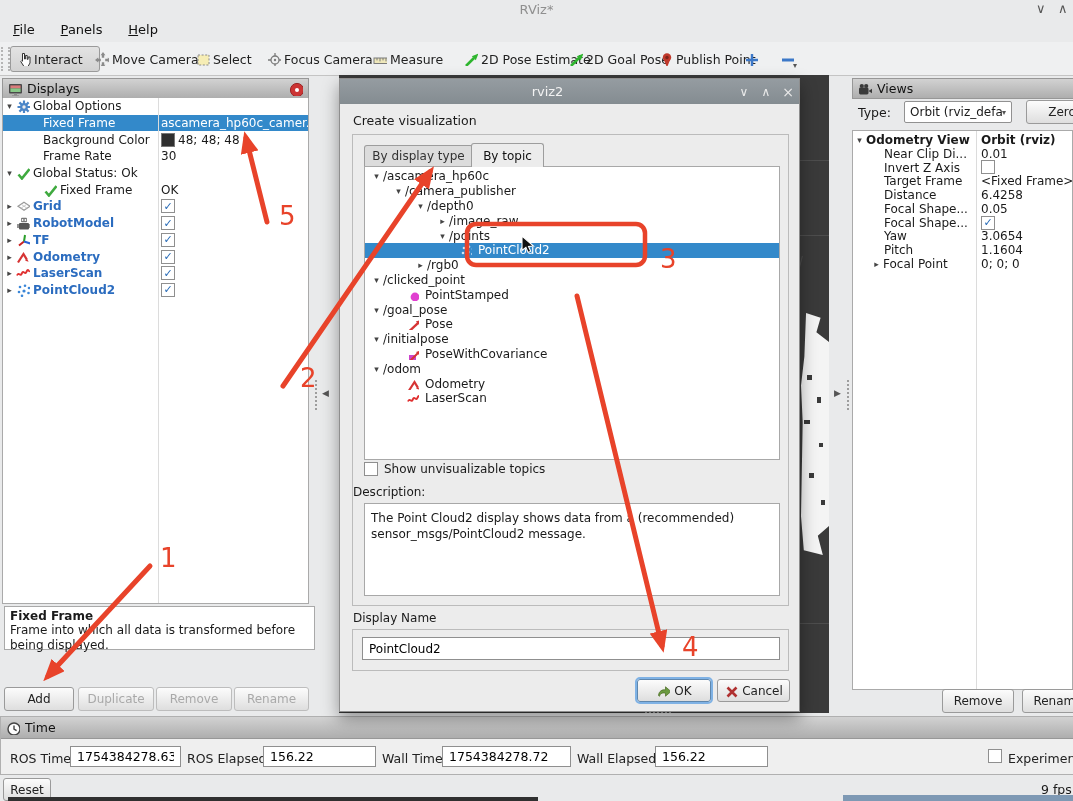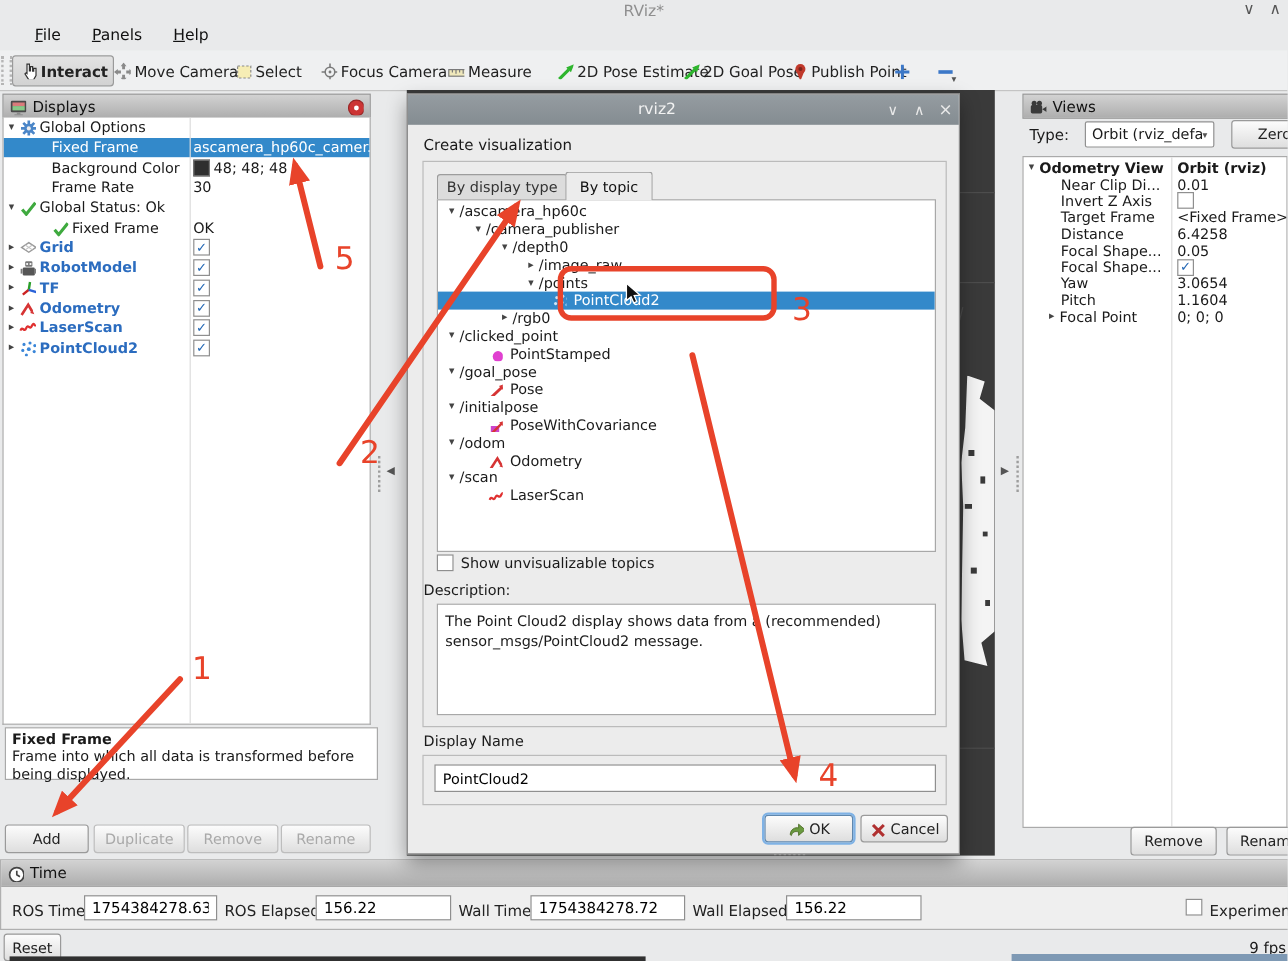--- a/index.html
+++ b/index.html
@@ -4,27 +4,27 @@
 <style>
   html,body{margin:0;padding:0;}
   body{width:1073px;height:801px;position:relative;overflow:hidden;
        background:#e9eaeb;font-family:"DejaVu Sans","Liberation Sans",sans-serif;
        font-size:12px;color:#1a1a1a;-webkit-font-smoothing:antialiased;}
   .abs{position:absolute;}
   .ic{width:14px;height:14px;flex:none;}
   .ic12{width:12px;height:12px;flex:none;}
   .apptitle{left:0;top:2px;width:1073px;text-align:center;color:#8f8f8f;font-size:13px;}
   .wctl{top:1px;color:#555;font-size:13px;cursor:default;}
-  .menubar{left:16px;top:20px;width:986px;height:22px;}
+  .menubar{left:0;top:20px;width:986px;height:22px;}
   .menu-item{display:inline-block;margin-right:4px;padding:2px 9px;font-size:13px;color:#111;}
   .menu-item::first-letter{text-decoration:underline;}
   .toolbar{left:0;top:42px;width:1073px;height:33px;background:#eff0f1;border-bottom:1px solid #c4c4c4;}
   .tgrip{left:1px;top:47px;width:5px;height:24px;border-left:2px dotted #b5b5b5;border-right:2px dotted #b5b5b5;}
   .tool{position:absolute;top:48px;height:22px;display:flex;align-items:center;gap:3px;font-size:12.5px;color:#222;}
-  .toolbtn{border:1px solid #9a9a9a;border-radius:3px;background:linear-gradient(#e3e3e3,#d2d2d2);padding:0 4px 0 6px;top:46px;height:24px;font-weight:bold;}
+  .toolbtn{border:1px solid #9a9a9a;border-radius:3px;background:linear-gradient(#e3e3e3,#d2d2d2);padding:0 16px 0 6px;top:46px;height:24px;}
   
   .phead{background:linear-gradient(#d2d2d2,#aeaeae);border:1px solid #979797;display:flex;align-items:center;gap:5px;padding:0 5px;font-size:12.5px;color:#111;}
   .btn{display:flex;align-items:center;justify-content:center;gap:4px;background:linear-gradient(#fcfcfc,#dedede);
        border:1px solid #9a9a9a;border-radius:3px;font-size:12px;color:#222;height:22px;}
   .btn.dis{color:#a9a9a9;border-color:#bdbdbd;}
   .cb{width:12px;height:12px;background:#fff;border:1px solid #8f8f8f;display:inline-flex;align-items:center;justify-content:center;flex:none;}
   .cb.on::after{content:"✓";color:#2468b5;font-weight:bold;font-size:11px;line-height:1;}
   .exp{width:13px;flex:none;color:#444;font-size:9px;text-align:center;}
   .xo::before{content:"▾";}
   .xc::before{content:"▸";}
@@ -586,24 +586,20 @@
         <span class="exp xo" style="margin-left:5px"></span>
         <span class="tlab">/odom</span>
       </div>
     <div class="trow">
         <svg class="ic12" style="margin-left:42px">
           <use href="#i-odom"></use>
         </svg>
         <span class="tlab" style="margin-left:6px">Odometry</span>
       </div>
     <div class="trow">
-        <span class="exp xo" style="margin-left:5px"></span>
-        <span class="tlab">/scan</span>
-      </div>
-    <div class="trow">
         <svg class="ic12" style="margin-left:42px">
           <use href="#i-laser"></use>
         </svg>
         <span class="tlab" style="margin-left:6px">LaserScan</span>
       </div>
   </div>
   <div class="abs" style="left:24px;top:383px;display:flex;align-items:center;gap:6px">
     <span class="cb"></span>
     <span>Show unvisualizable topics</span>
   </div>

